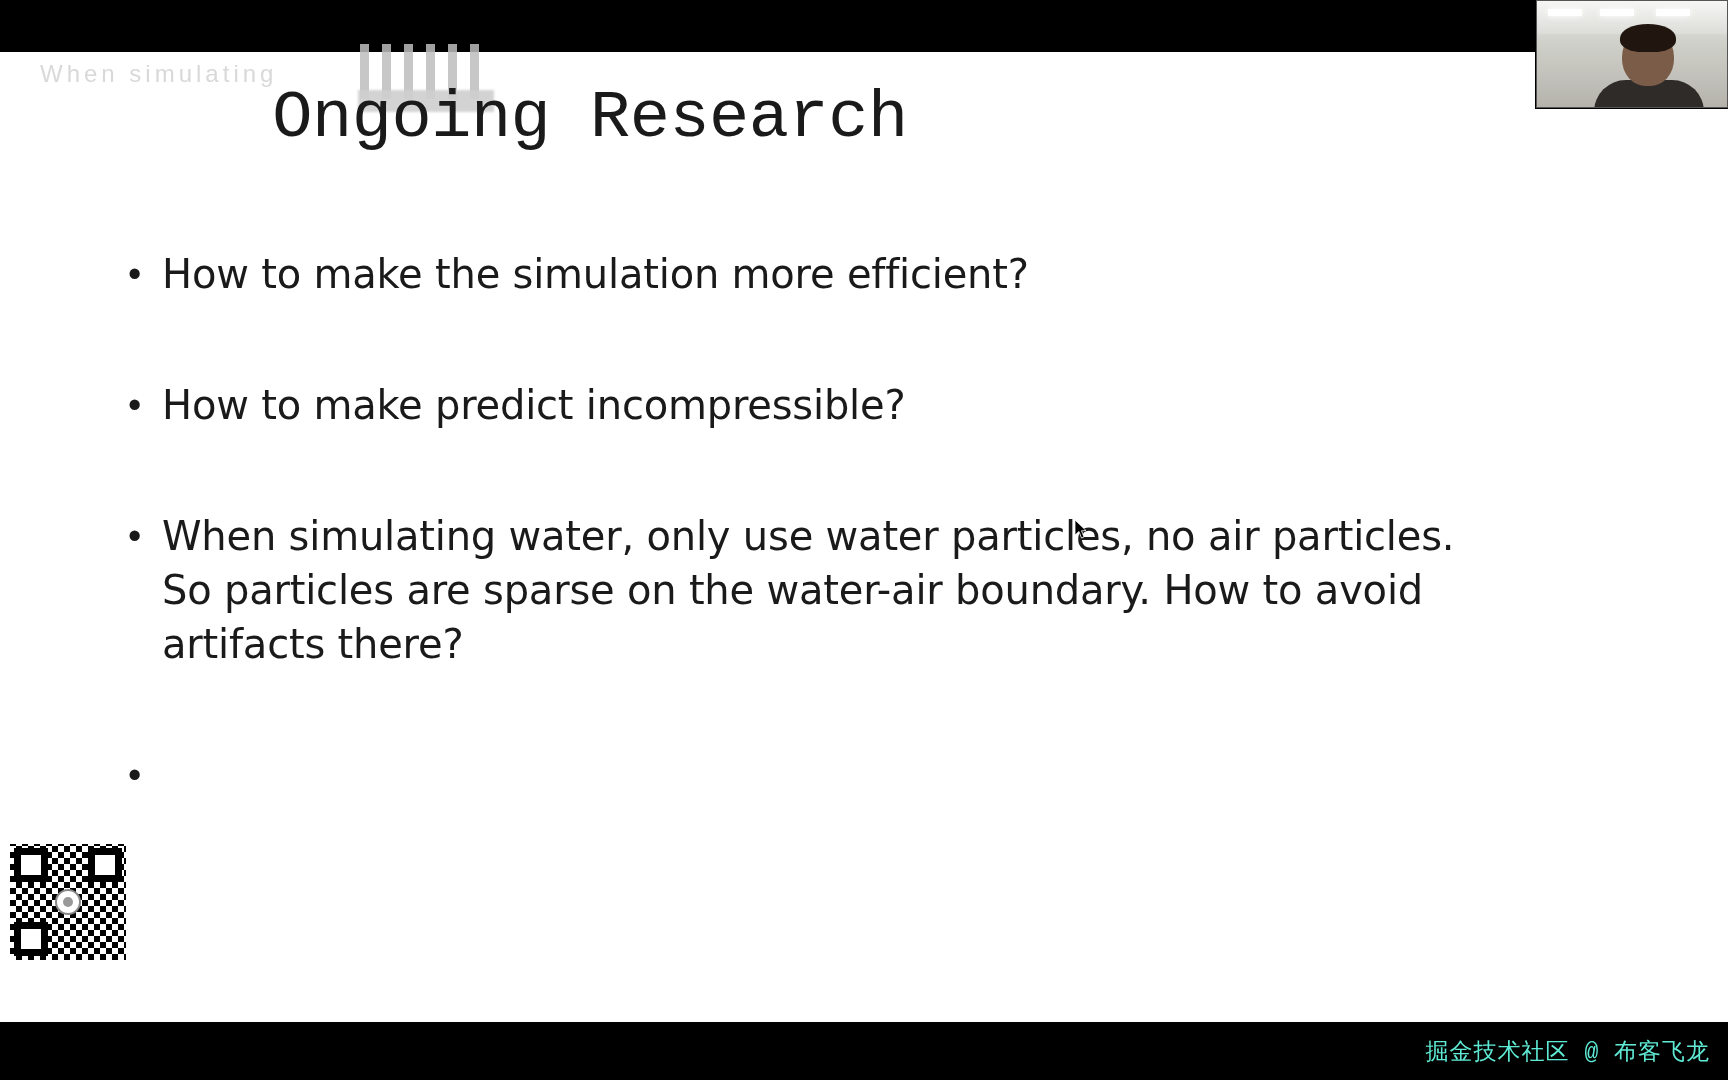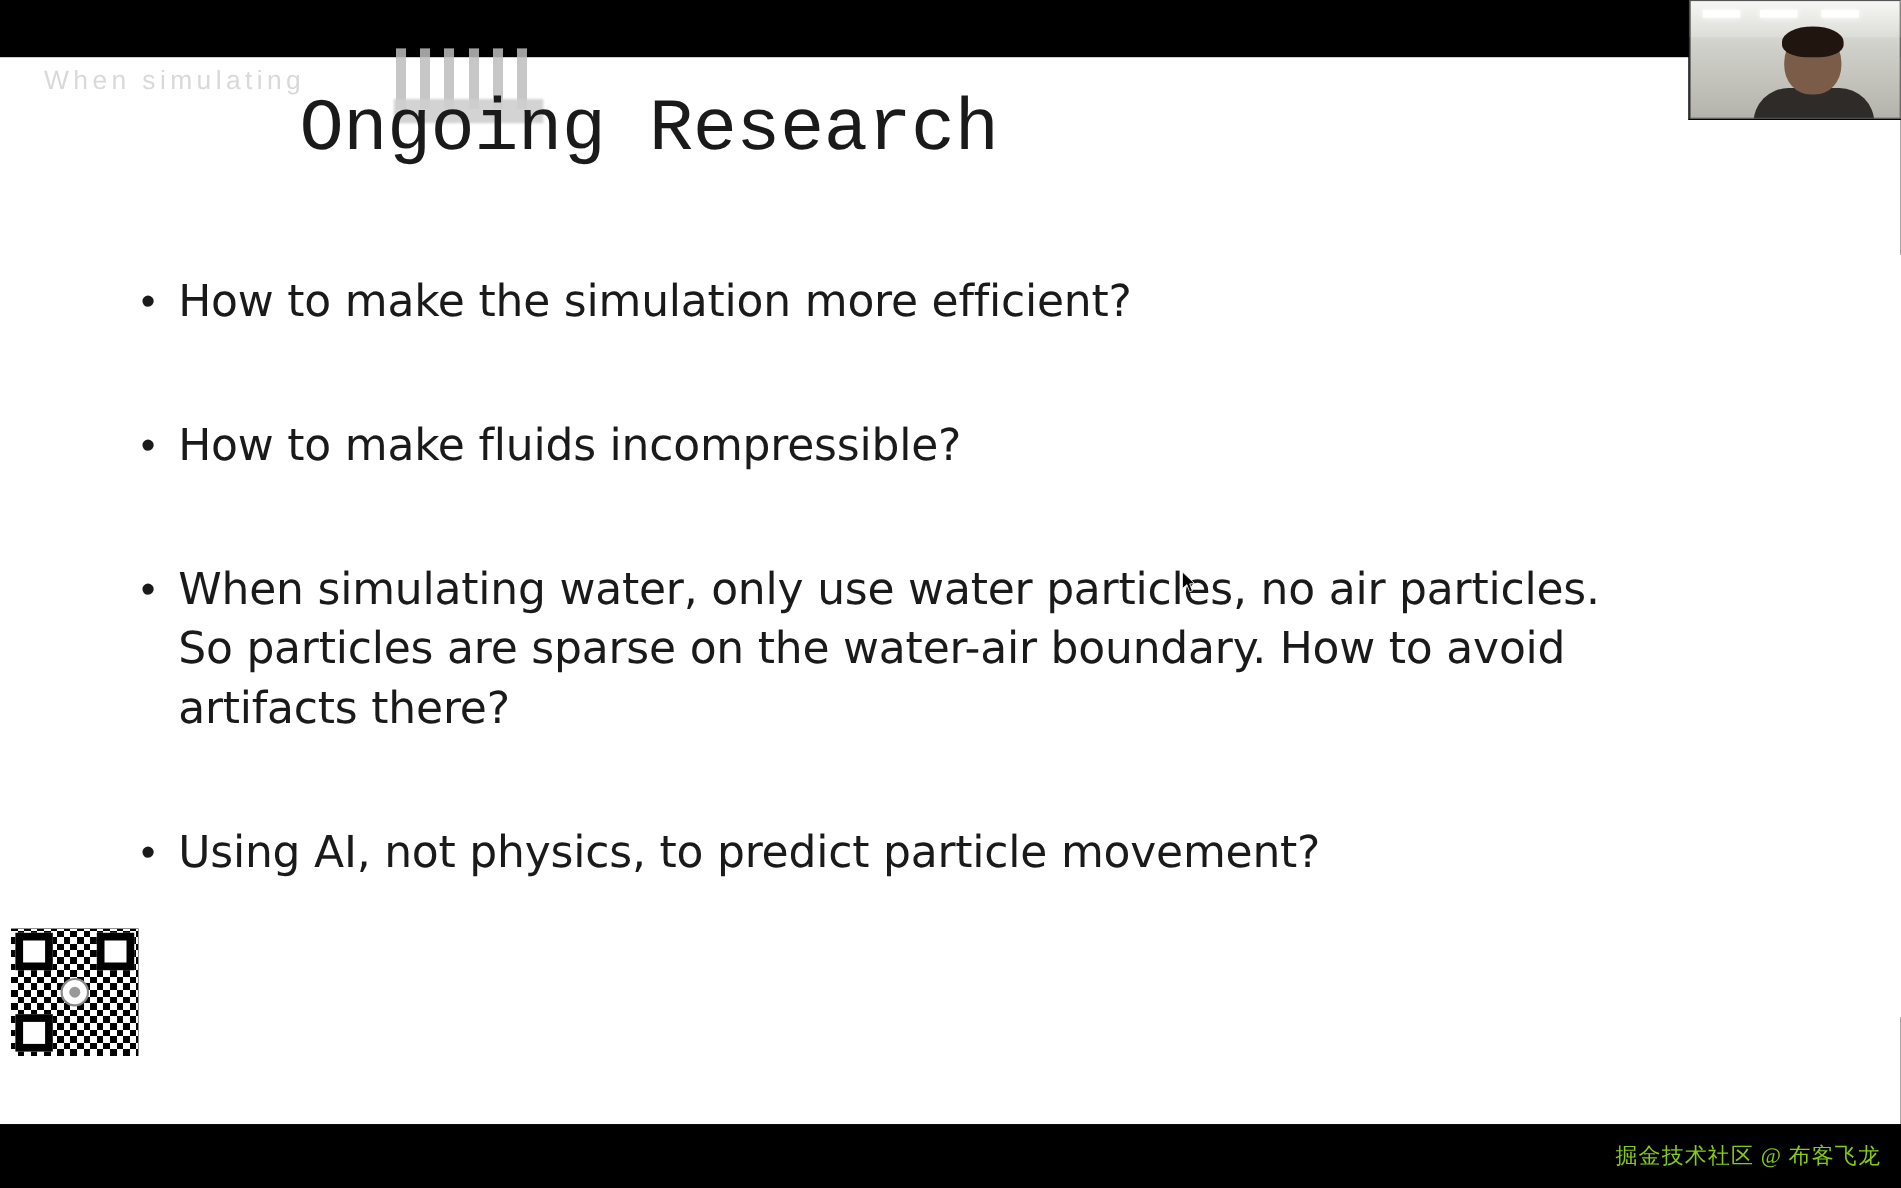--- a/index.html
+++ b/index.html
@@ -44,24 +44,24 @@
     bottom: 0;
     width: 1728px;
     height: 58px;
     background: #000000;
   }
   .watermark-text {
     position: absolute;
     right: 18px;
     top: 50%;
     transform: translateY(-50%);
-    color: #84cc16;
-    font-size: 20px;
+    color: #5eead4;
+    font-size: 23px;
     letter-spacing: 1px;
-    font-family: Liberation Serif, serif;
+    font-family: Liberation Mono, monospace;
     white-space: nowrap;
   }
   
   .ghost-text {
     position: absolute;
     left: 40px;
     top: 8px;
     font-size: 24px;
     color: #d9d9d9;
     letter-spacing: 4px;
@@ -282,31 +282,30 @@
 
     <div class="bullets">
 
       <div class="bullet">
         <div class="bullet-dot">•</div>
         <div class="bullet-text">How to make the simulation more efficient?</div>
       </div>
 
       <div class="bullet">
         <div class="bullet-dot">•</div>
-        <div class="bullet-text">How to make fluids incompressible?</div>
+        <div class="bullet-text">How to make predict incompressible?</div>
       </div>
 
       <div class="bullet wide">
         <div class="bullet-dot">•</div>
         <div class="bullet-text">When simulating water, only use water particles, no air particles. So particles are sparse on the water-air boundary. How to avoid artifacts there?</div>
       </div>
 
       <div class="bullet">
         <div class="bullet-dot">•</div>
-        <div class="bullet-text">Using AI, not physics, to predict particle movement?</div>
       </div>
 
     </div>
 
     <div class="qr">
       <div class="qr-inner"></div>
       <div class="qr-center"></div>
     </div>
 
   </div>

